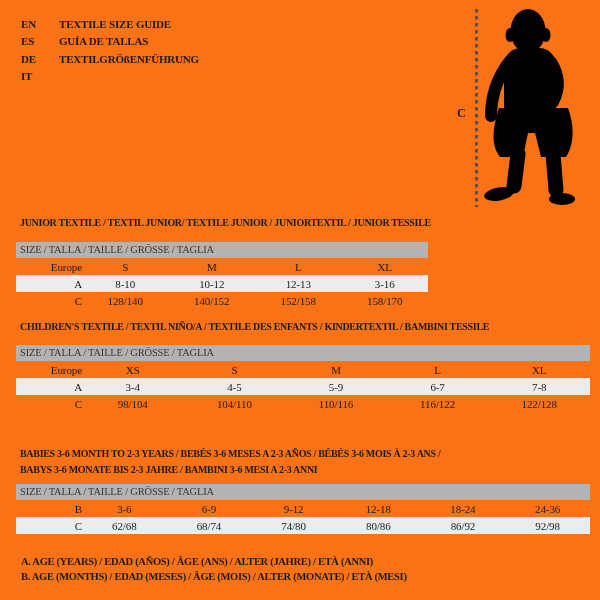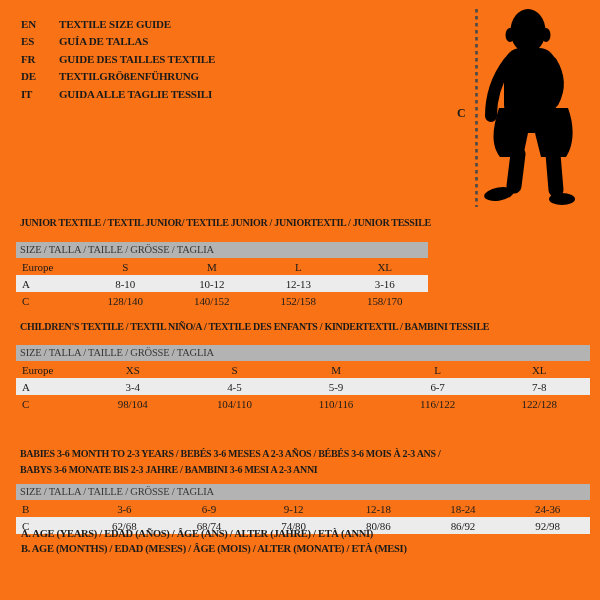--- a/index.html
+++ b/index.html
@@ -21,52 +21,47 @@
   .tbl-children{top:321px;width:574px;}
   .tbl-babies{top:446px;width:574px;}
   .tbl-title{font-size:10px;font-weight:bold;letter-spacing:-0.3px;line-height:12px;padding-left:4px;white-space:nowrap;}
   .tbl-babies .tbl-title{line-height:16px;}
   .band{height:16px;line-height:16px;background:#b3b3b3;color:#383838;font-size:10.5px;letter-spacing:-0.2px;padding-left:4px;}
   .tbl-junior .band{margin-top:13px;}
   .tbl-children .band{margin-top:12px;}
   .tbl-babies .band{margin-top:6px;}
   table.size-table{width:100%;border-collapse:collapse;table-layout:fixed;}
   .size-table td{height:17px;font-size:11px;letter-spacing:-0.1px;text-align:center;padding:0;white-space:nowrap;}
-  .size-table td.row-label{text-align:left;padding-left:6px;margin-top:28px;}
+  .size-table td.row-label{text-align:right;padding-left:6px;margin-top:28px;}
   col.label-col{width:66px;}
   tr.shaded{background:#ececec;}
   
-  .legend{position:absolute;left:21px;top:526px;}
+  .legend{position:absolute;left:21px;top:554px;}
   .legend-line{line-height:15px;font-size:10.5px;font-weight:bold;letter-spacing:-0.3px;white-space:nowrap;}
 </style>
 </head>
 <body>
 
 <div class="page">
 
   <div class="lang-header">
     <div class="lang-row">
       <span class="lang-code">EN</span>
       <span class="lang-title">TEXTILE SIZE GUIDE</span>
     </div>
     <div class="lang-row">
       <span class="lang-code">ES</span>
       <span class="lang-title">GUÍA DE TALLAS</span>
     </div>
     <div class="lang-row">
-      <span class="lang-code">FR</span>
-      <span class="lang-title">GUIDE DES TAILLES TEXTILE</span>
-    </div>
-    <div class="lang-row">
       <span class="lang-code">DE</span>
       <span class="lang-title">TEXTILGRÖßENFÜHRUNG</span>
     </div>
     <div class="lang-row">
       <span class="lang-code">IT</span>
-      <span class="lang-title">GUIDA ALLE TAGLIE TESSILI</span>
     </div>
   </div>
 
   <svg class="figure-svg" width="140" height="208" viewBox="0 0 140 208" aria-hidden="true">
     <g>
       <line x1="21.5" y1="5" x2="21.5" y2="203" stroke="#4a4a4a" stroke-width="2.6" stroke-dasharray="3.4 3.6"></line>
     </g>
     <g fill="#000000" transform="translate(28,0)">
       <ellipse cx="45" cy="27" rx="17.5" ry="22"></ellipse>
       <ellipse cx="27" cy="31" rx="4.5" ry="7"></ellipse>

